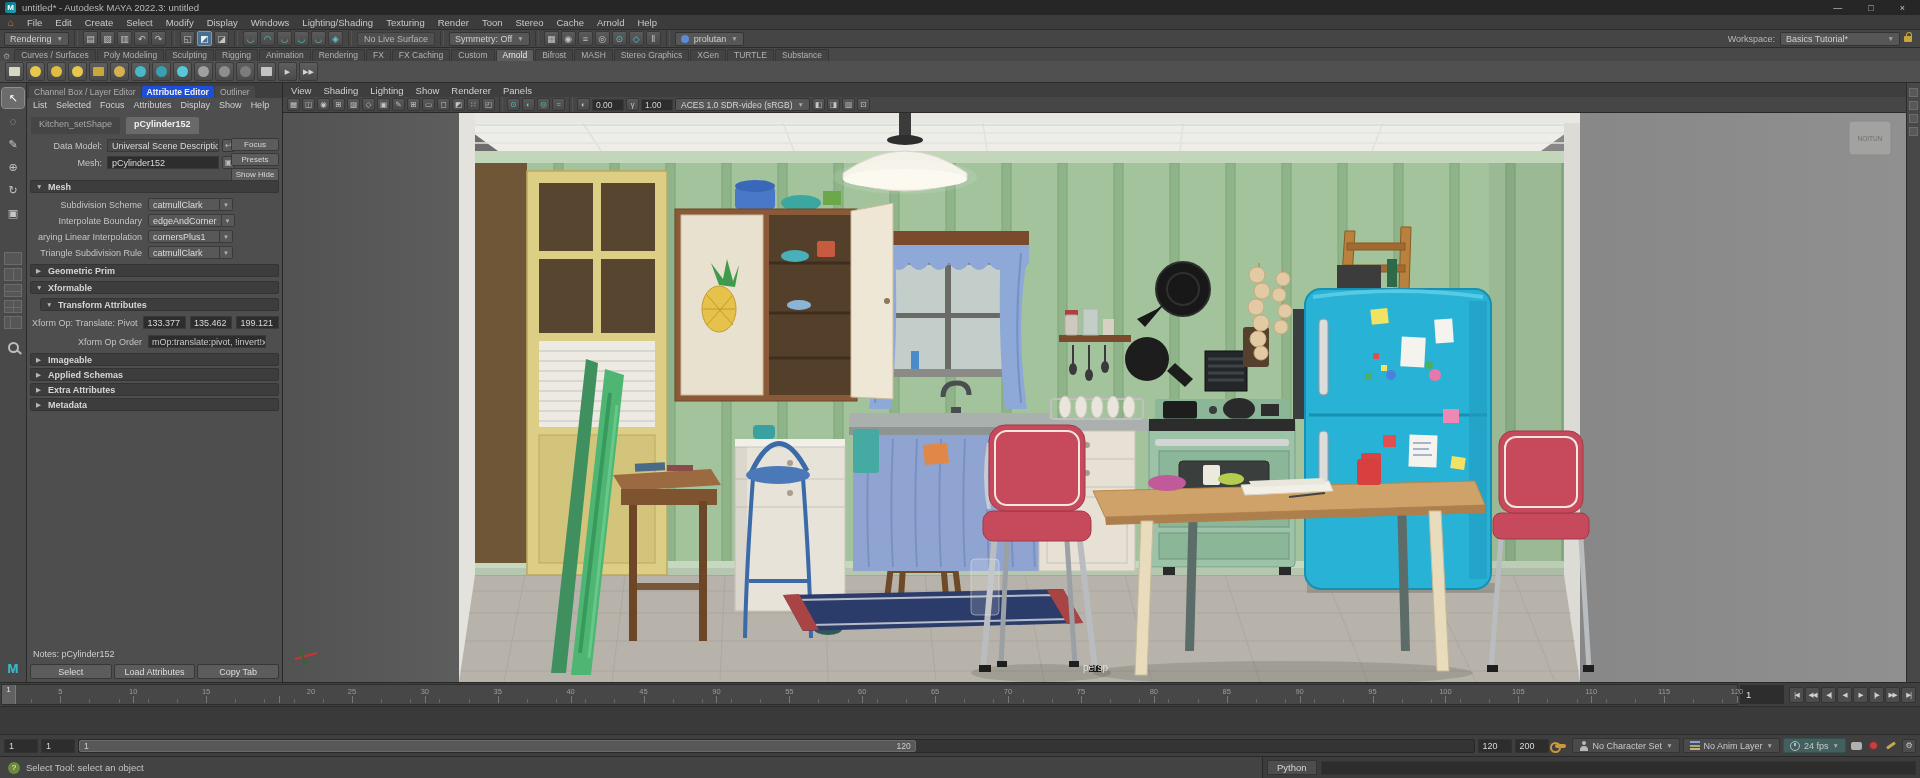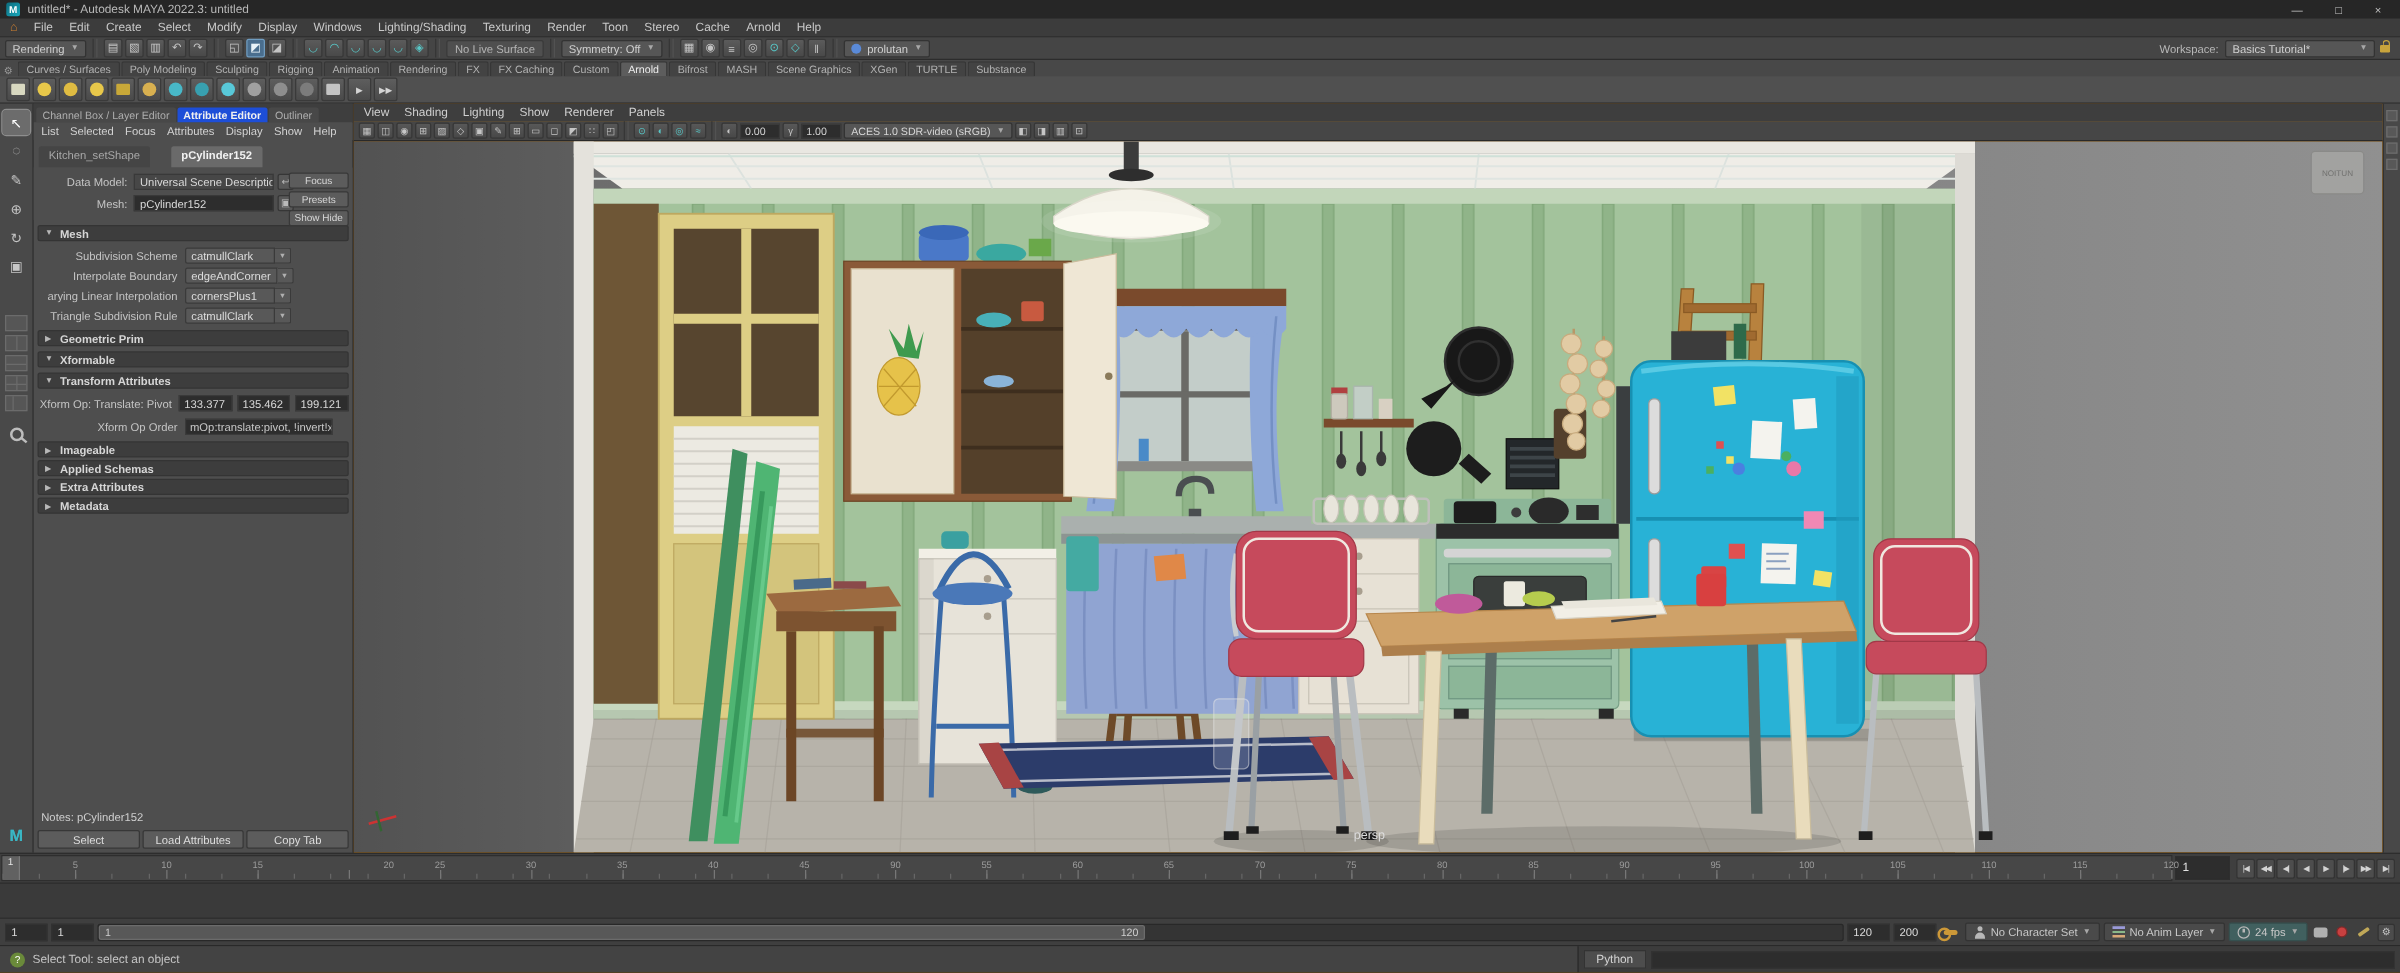--- a/index.html
+++ b/index.html
@@ -50,35 +50,35 @@
   .magnifier{margin-top:10px;width:11px;height:11px;border:2px solid #bdbdbd;border-radius:50%;position:relative}
   .magnifier::after{content:"";position:absolute;width:6px;height:2px;background:#bdbdbd;right:-5px;bottom:-2px;transform:rotate(40deg)}
   .maya-logo{margin-top:auto;margin-bottom:6px;font-size:13px;font-weight:bold;color:#3ab6c4;background:linear-gradient(#2a8a98,#46c8d6);-webkit-background-clip:text;background-clip:text}
 
   
   .attr-panel{width:256px;background:#4e4e4e;border-right:1px solid #272727;display:flex;flex-direction:column;font-size:9px}
   .ae-tabs{display:flex;align-items:flex-end;gap:1px;height:15px;background:#3e3e3e;padding:0 2px;font-size:8.5px}
   .ae-tab{padding:1px 5px;background:#484848;border-radius:2px 2px 0 0;color:#aeaeae;white-space:nowrap}
   .ae-tab.active{background:#1d4ed8;color:#f0f0f0;font-weight:bold}
   .ae-menus{display:flex;gap:9px;align-items:center;height:14px;padding:0 6px;color:#d2d2d2;background:#4e4e4e}
-  .node-tabs{display:flex;gap:17px;padding:5px 4px 0;height:22px}
+  .node-tabs{display:flex;gap:6px;padding:5px 4px 0;height:22px}
   .node-tab{padding:2px 8px;background:#454545;border-radius:2px 2px 0 0;color:#a8a8a8}
   .node-tab.active{background:#6a6a6a;color:#f2f2f2;font-weight:bold}
   .ae-form{position:relative;padding:5px 4px 3px;background:#4e4e4e}
   .form-row{display:flex;align-items:center;margin-bottom:4px}
   .form-label{width:76px;text-align:right;padding-right:5px;color:#c6c6c6}
   .form-value{width:112px;height:13px;background:#474747;border:1px solid #393939;display:flex;align-items:center;padding:0 4px;color:#dadada;white-space:nowrap;overflow:hidden}
   .form-value.dark{background:#2d2d2d}
   .mini-btn{width:13px;height:13px;margin-left:3px;background:#585858;border:1px solid #363636;border-radius:2px;display:flex;align-items:center;justify-content:center;font-size:8px;color:#bbb}
   .side-btns{position:absolute;top:4px;right:3px;display:flex;flex-direction:column;gap:2px}
   .side-btn{width:48px;height:13px;background:#5c5c5c;border:1px solid #383838;border-radius:2px;display:flex;align-items:center;justify-content:center;font-size:8px;color:#d8d8d8;white-space:nowrap}
   .ae-scroll{flex:1;overflow:hidden;padding:2px 3px;display:flex;flex-direction:column}
   .section-h{height:13px;min-height:13px;background:#3d3d3d;border:1px solid #343434;border-radius:2px;display:flex;align-items:center;gap:5px;padding:0 5px;margin:2px 0;font-weight:bold;color:#d6d6d6}
   .section-h .tri{font-size:6.5px;color:#b8b8b8;width:7px}
-  .section-h.nested{}
+  .section-h.nested{margin-left:10px}
   .attr-row{display:flex;align-items:center;margin:3px 0}
   .attr-label{width:118px;text-align:right;padding-right:6px;color:#c4c4c4;white-space:nowrap;overflow:hidden}
   .dd-field{height:13px;min-width:72px;background:#585858;border:1px solid #3a3a3a;border-radius:2px 0 0 2px;display:flex;align-items:center;padding:0 4px;color:#dcdcdc}
   .dd-btn{width:13px;height:13px;background:#585858;border:1px solid #3a3a3a;border-left:none;border-radius:0 2px 2px 0;display:flex;align-items:center;justify-content:center;font-size:6px;color:#b0b0b0}
   .num-field{width:44px;height:13px;background:#2d2d2d;border:1px solid #3a3a3a;margin-right:4px;display:flex;align-items:center;padding:0 3px;color:#d8d8d8}
   .wide-field{width:118px;height:13px;background:#2d2d2d;border:1px solid #3a3a3a;display:flex;align-items:center;padding:0 3px;color:#c8c8c8;white-space:nowrap;overflow:hidden}
   .notes-label{padding:2px 6px;color:#cfcfcf}
   .notes-box{margin:0 3px;height:30px;background:#3a3a3a;border:1px solid #2d2d2d;padding:2px 3px;font-family:"DejaVu Sans Mono",monospace;font-size:7.5px;line-height:1.35;color:#b6b6b6;word-break:break-all}
   .ae-bottom{display:flex;gap:2px;padding:3px;height:21px}
   .ae-btn{flex:1;background:#5c5c5c;border:1px solid #373737;border-radius:2px;display:flex;align-items:center;justify-content:center;font-size:9px;color:#dedede}
@@ -241,21 +241,21 @@
         <span class="shelf-tab">Sculpting</span>
         <span class="shelf-tab">Rigging</span>
         <span class="shelf-tab">Animation</span>
         <span class="shelf-tab">Rendering</span>
         <span class="shelf-tab">FX</span>
         <span class="shelf-tab">FX Caching</span>
         <span class="shelf-tab">Custom</span>
         <span class="shelf-tab active">Arnold</span>
         <span class="shelf-tab">Bifrost</span>
         <span class="shelf-tab">MASH</span>
-        <span class="shelf-tab">Scene Graphics</span>
+        <span class="shelf-tab">Stereo Graphics</span>
         <span class="shelf-tab">XGen</span>
         <span class="shelf-tab">TURTLE</span>
         <span class="shelf-tab">Substance</span>
       </div>
   </div>
   <div class="shelf-icons" id="shelf-icons">
       <div class="shelf-icon">
         <span class="sq" style="background: rgb(216, 216, 192);"></span>
       </div>
       <div class="shelf-icon">

